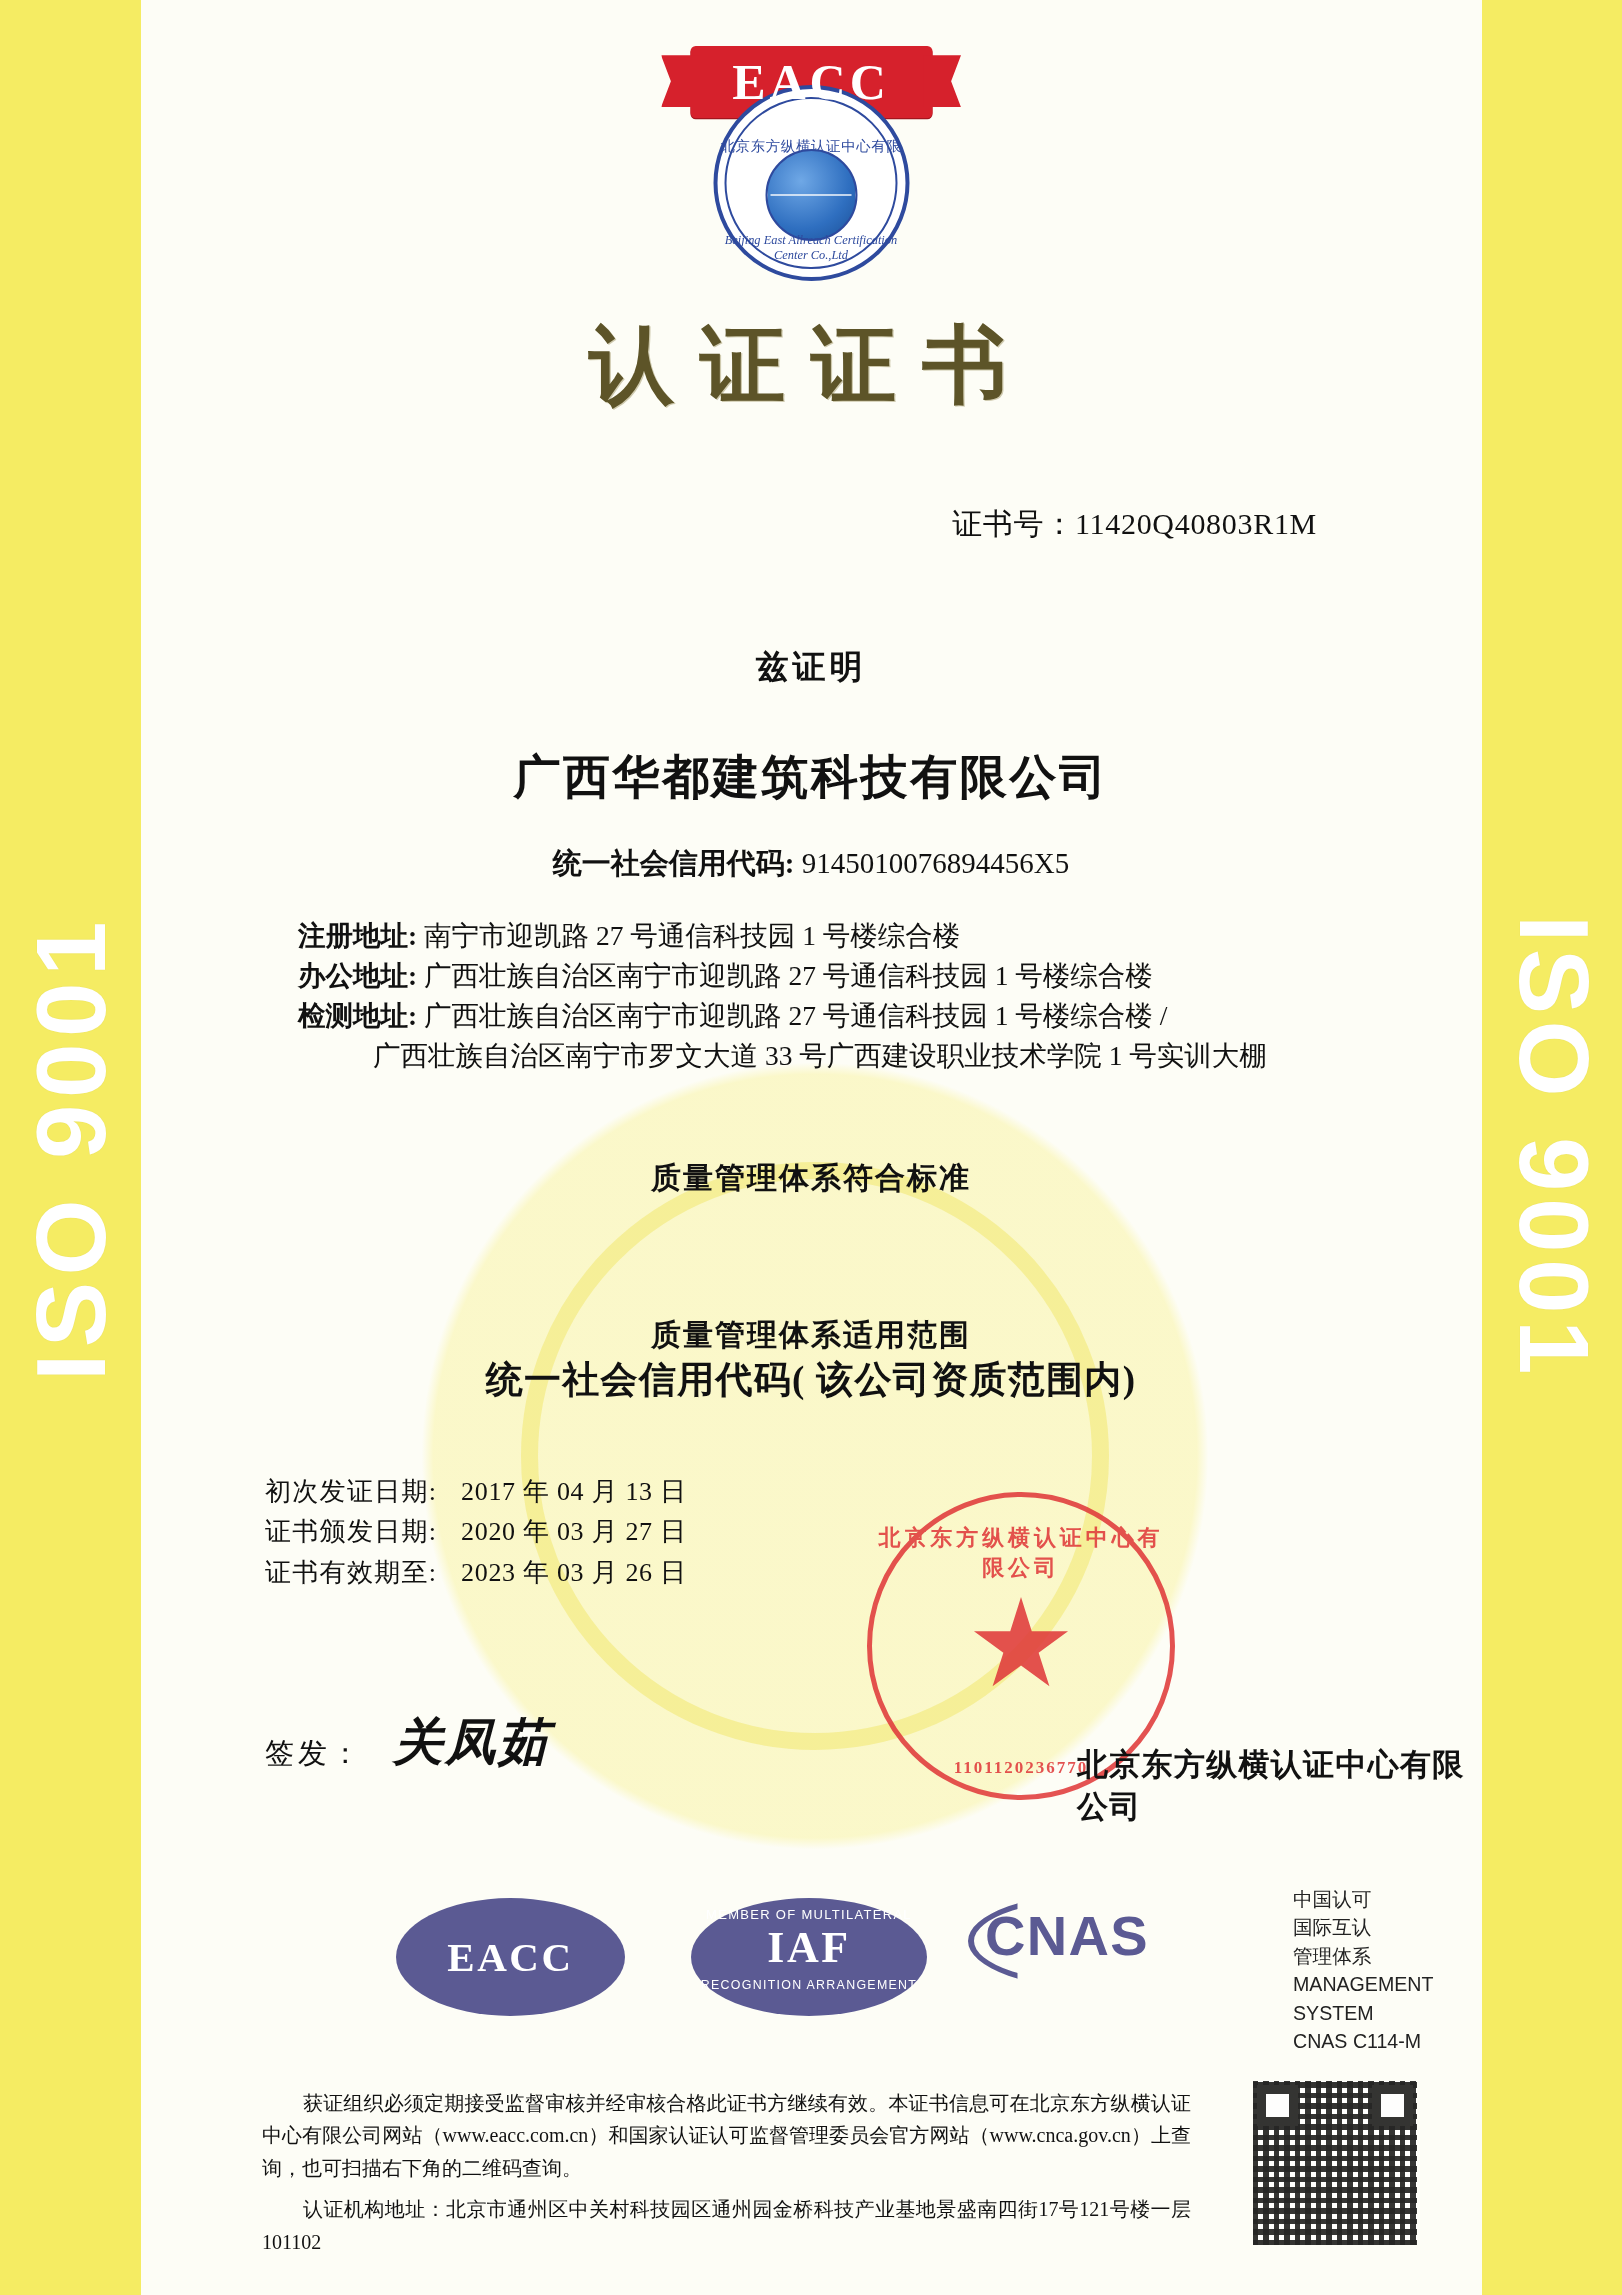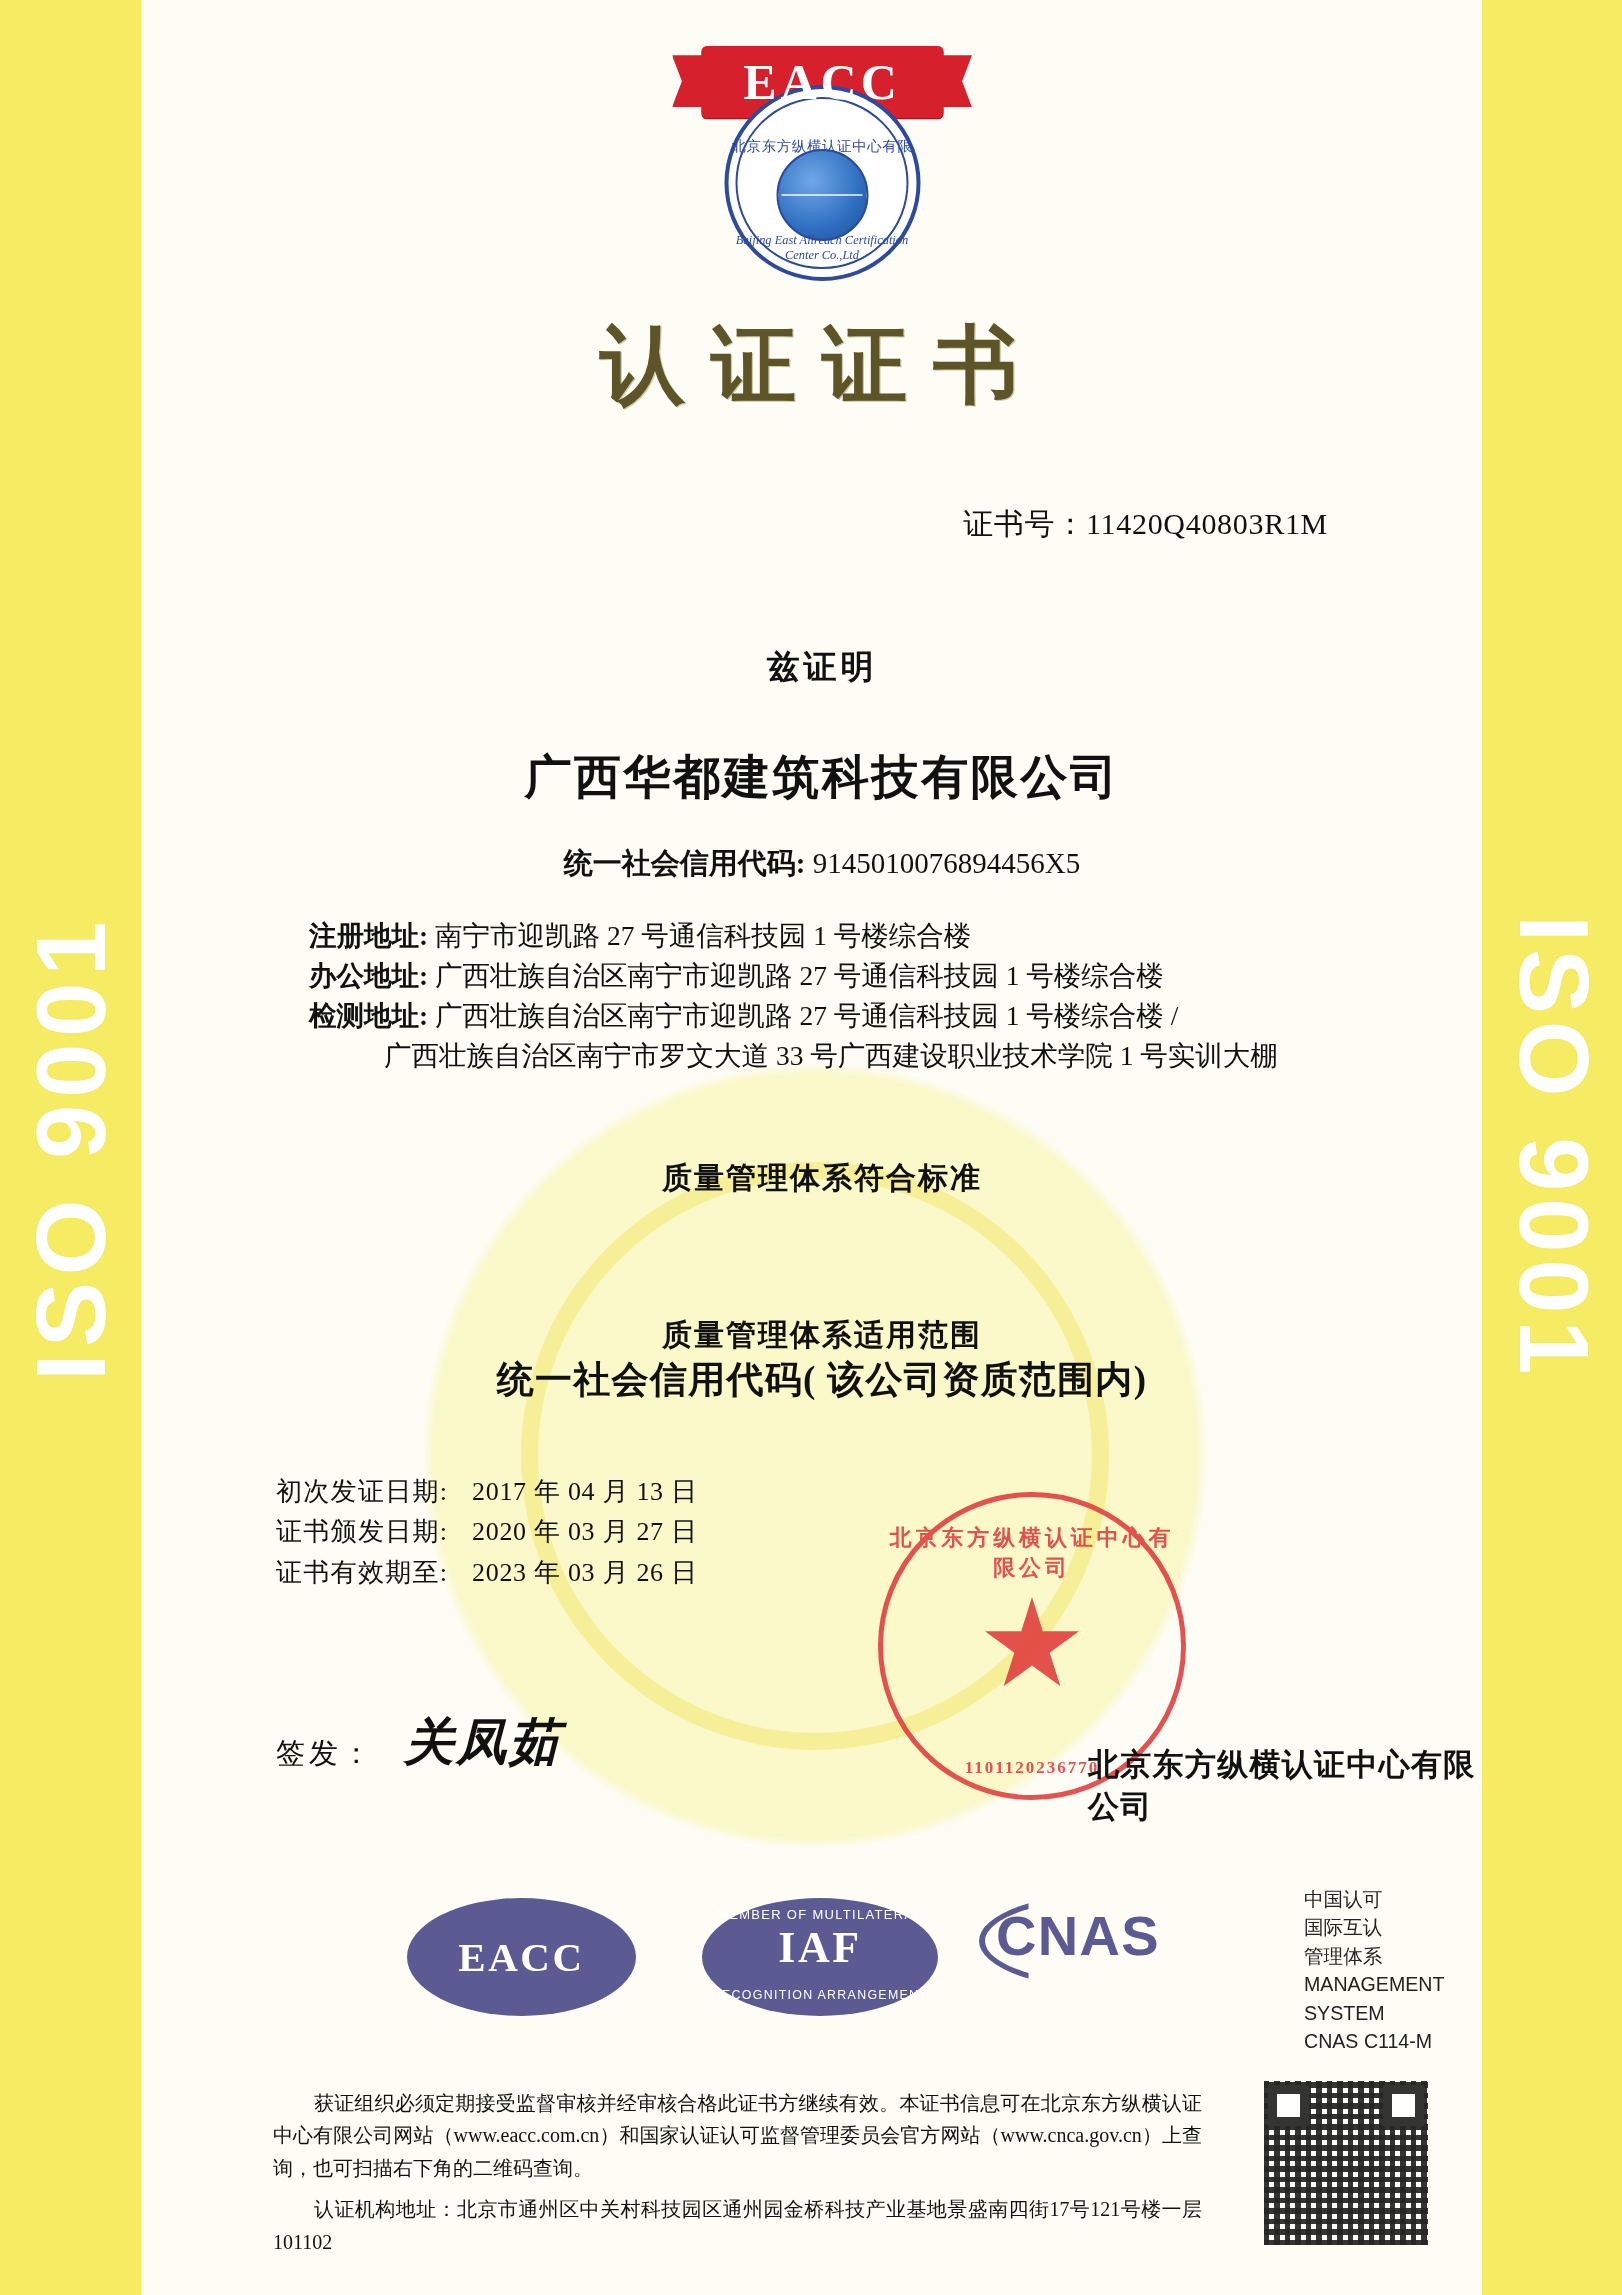--- a/index.html
+++ b/index.html
@@ -62,21 +62,21 @@
     width: 72%;
     height: 72%;
     border-radius: 50%;
     border: 17px solid rgba(239,228,90,.45);
     box-sizing: border-box;
   }
 
   
   .content {
     position: absolute;
-    left: 152px;
+    left: 141px;
     top: 0;
     width: 1340px;
     height: 1755px;
   }
 
   
   .emblem {
     position: absolute;
     left: 50%;
     transform: translateX(-50%);
@@ -402,21 +402,21 @@
     font-family: "Liberation Serif", serif;
     font-weight: bold;
     font-size: 44px;
     letter-spacing: 2.6px;
     line-height: 1;
     margin-top: 3.9px;
   }
   .logo-iaf .iaf-bot {
     font-size: 12.4px;
     letter-spacing: 1.3px;
-    margin-top: 18px;
+    margin-top: 8px;
     font-family: "Liberation Sans", sans-serif;
   }
   .logo-cnas {
     position: absolute;
     left: 713px;
     top: 18.3px;
     font-family: "Liberation Sans", sans-serif;
     font-weight: bold;
     font-size: 56px;
     letter-spacing: 1.3px;

